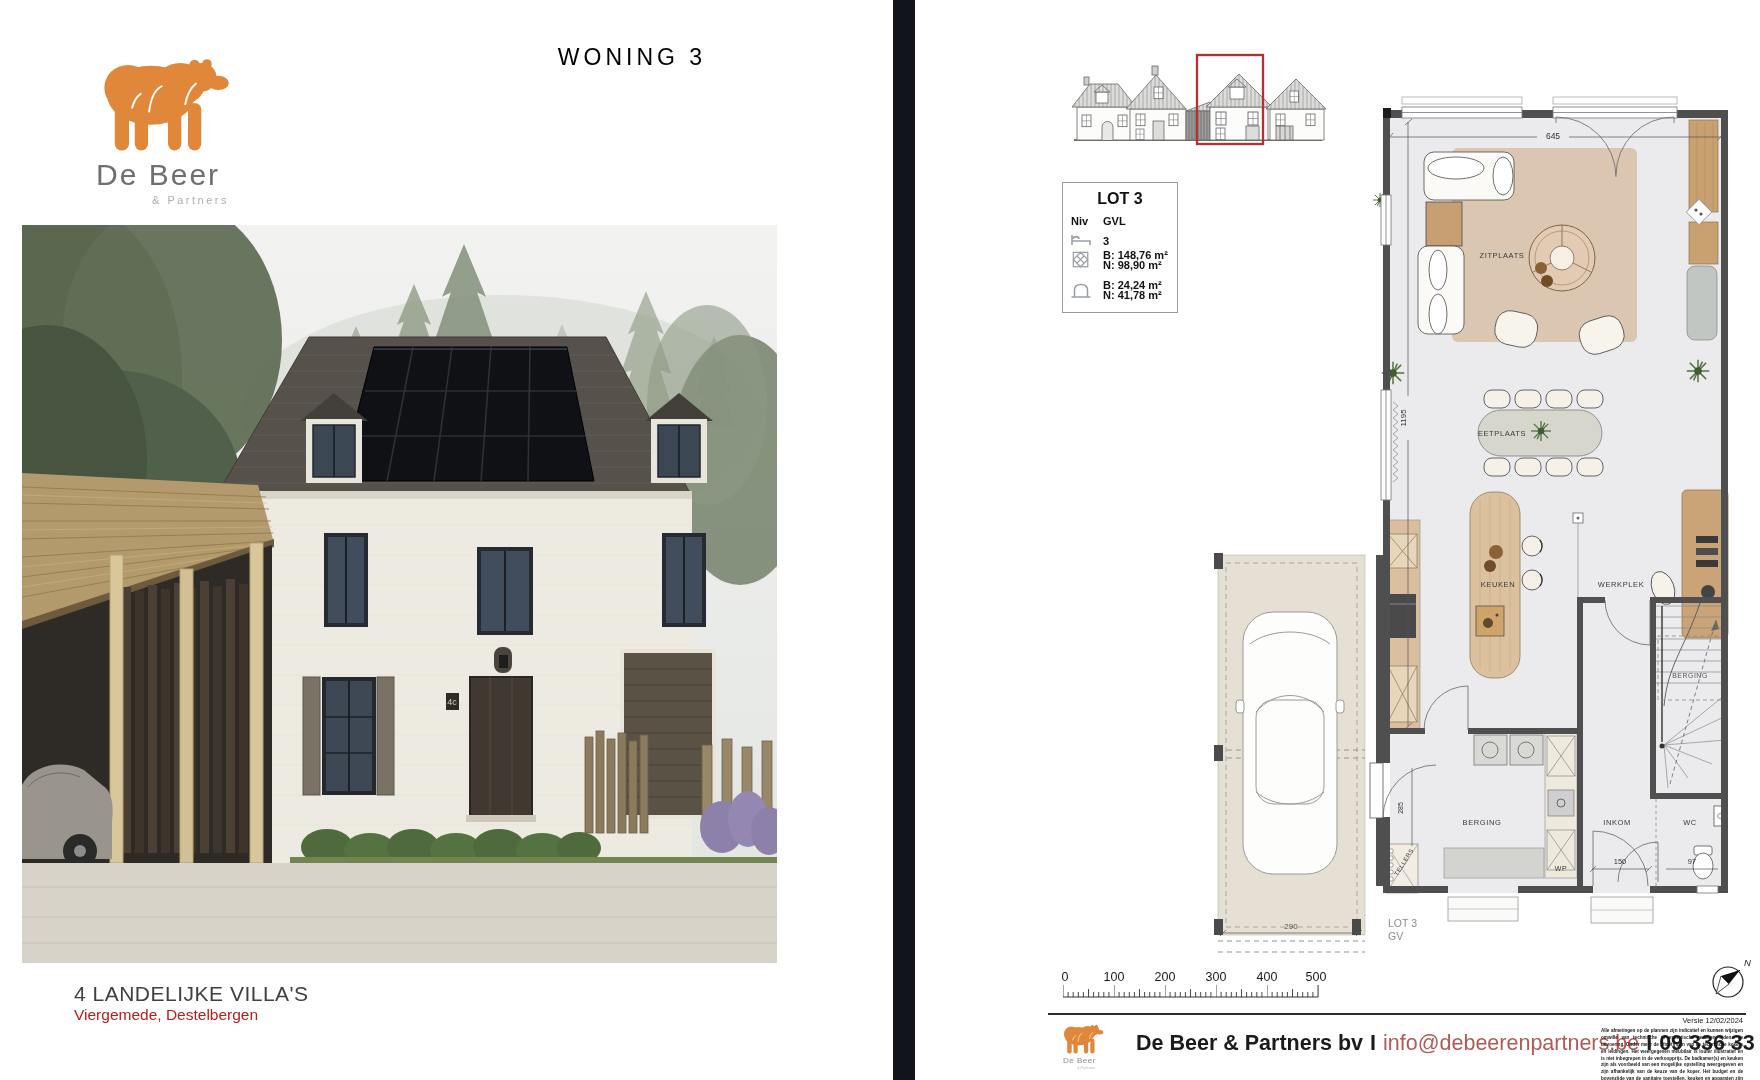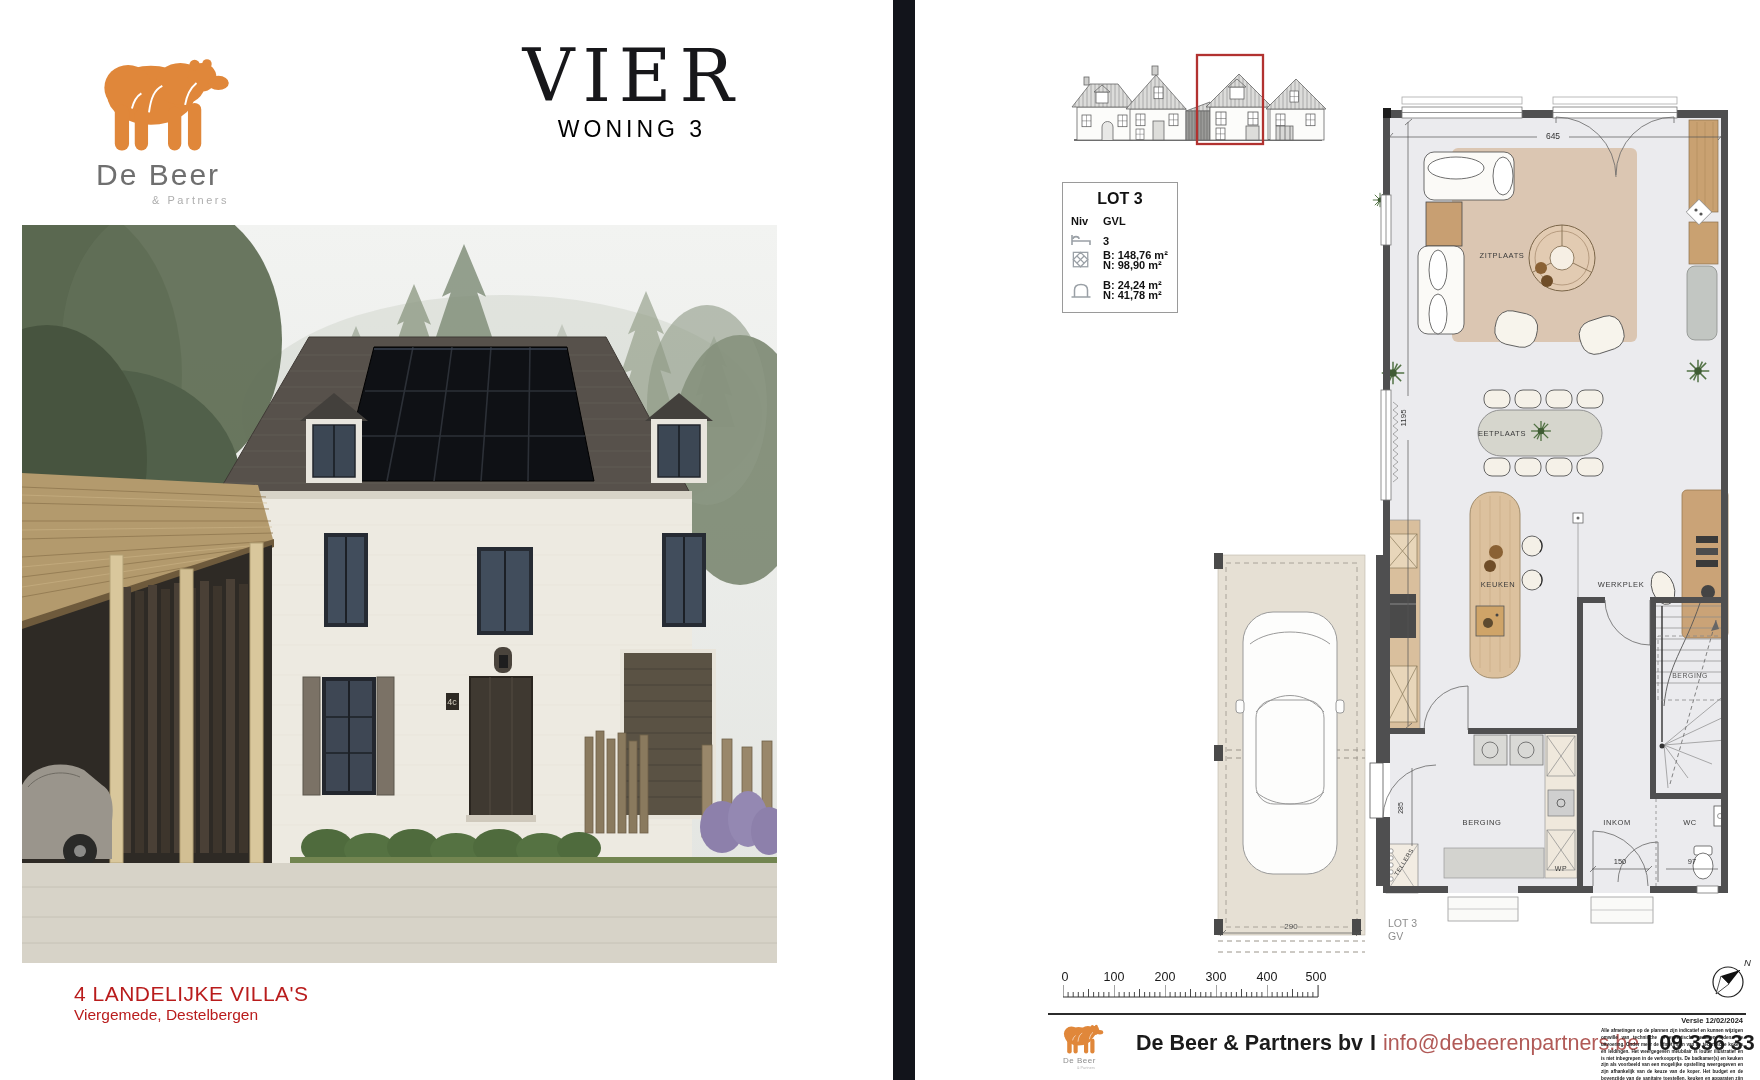--- a/index.html
+++ b/index.html
@@ -5,38 +5,38 @@
   html,body{margin:0;padding:0;background:#ffffff;}
   .stage{position:relative;width:1760px;height:1080px;background:#fff;overflow:hidden;
          font-family:"Liberation Sans",sans-serif;color:#222;}
   .abs{position:absolute;}
   
   .logo-name{position:absolute;left:96px;top:158px;font-size:30px;color:#6f6f6f;letter-spacing:2px;}
   .logo-sub{position:absolute;left:152px;top:194px;font-size:11px;color:#aeaeae;letter-spacing:2.5px;}
   .title-block{position:absolute;left:492px;top:40px;width:280px;text-align:center;}
   .vier{font-family:"DejaVu Serif","Liberation Serif",serif;font-size:72px;line-height:1;color:#17171a;letter-spacing:8px;}
   .woning{margin-top:4px;font-size:23px;letter-spacing:4px;color:#000000;}
-  .caption-title{position:absolute;left:74px;top:982px;font-size:21px;color:#b91c1c;letter-spacing:.5px;}
+  .caption-title{position:absolute;left:74px;top:982px;font-size:21px;color:#404040;letter-spacing:.5px;}
   .caption-sub{position:absolute;left:74px;top:1006px;font-size:15.5px;color:#b91c1c;}
   .divider{position:absolute;left:893px;top:0;width:22px;height:1080px;background:#12141b;}
   
   .lotbox{position:absolute;left:1062px;top:182px;width:116px;height:131px;border:1.5px solid #9a9a9a;
           background:#fff;box-sizing:border-box;font-weight:bold;}
   .lotbox .lb-title{position:absolute;left:0;right:0;top:7px;text-align:center;font-size:16px;color:#111;}
   .lb{position:absolute;font-size:11px;color:#111;}
   .lb-ic{position:absolute;left:7px;width:22px;height:18px;}
   
   .footer-line{position:absolute;left:1048px;top:1013px;width:698px;height:1.5px;background:#2b2b2b;}
   .footer-text{position:absolute;left:1136px;top:1031px;font-size:21.5px;font-weight:bold;color:#1b1b1b;white-space:nowrap;}
   .footer-text .sep{margin:0 7px;font-weight:bold;}
   .footer-text .email{font-weight:normal;}
   .fb-name{position:absolute;left:1063px;top:1056px;font-size:8px;color:#8d8d8d;letter-spacing:.5px;}
   .fb-sub{position:absolute;left:1077px;top:1066px;font-size:3.8px;color:#b8b8b8;}
   .fineprint{position:absolute;left:1601px;top:1016px;width:142px;}
-  .fineprint .version{font-size:7.5px;color:#222;text-align:right;margin-bottom:3px;font-weight:bold;}
+  .fineprint .version{font-size:7.5px;color:#222;text-align:right;margin-bottom:3px;}
   .fineprint .legal{font-size:4.6px;line-height:1.5;color:#1a1a1a;text-align:justify;font-weight:bold;}
   svg text{font-family:"Liberation Sans",sans-serif;}
 </style>
 </head>
 <body>
 
 <div class="stage">
 
   <svg width="0" height="0" style="position:absolute" aria-hidden="true">
     <defs>
@@ -86,21 +86,20 @@
     </defs>
   </svg>
 
   <svg class="abs" style="left:92px;top:44px" width="152" height="114" viewBox="0 0 160 120">
     <use href="#bear-shape"></use>
   </svg>
   <div class="logo-name">De Beer</div>
   <div class="logo-sub">&amp; Partners</div>
 
   <div class="title-block">
-    <div class="vier">VIER</div>
     <div class="woning">WONING 3</div>
   </div>
 
   <svg class="abs" style="left:22px;top:225px" width="755" height="738" viewBox="0 0 755 738">
     <defs>
       <linearGradient id="skyg" x1="0" y1="0" x2="0" y2="1">
         <stop offset="0" stop-color="#f2f3f1"></stop>
           <stop offset="1" stop-color="#e2e4e0"></stop>
       </linearGradient>
       <clipPath id="roofclip">

